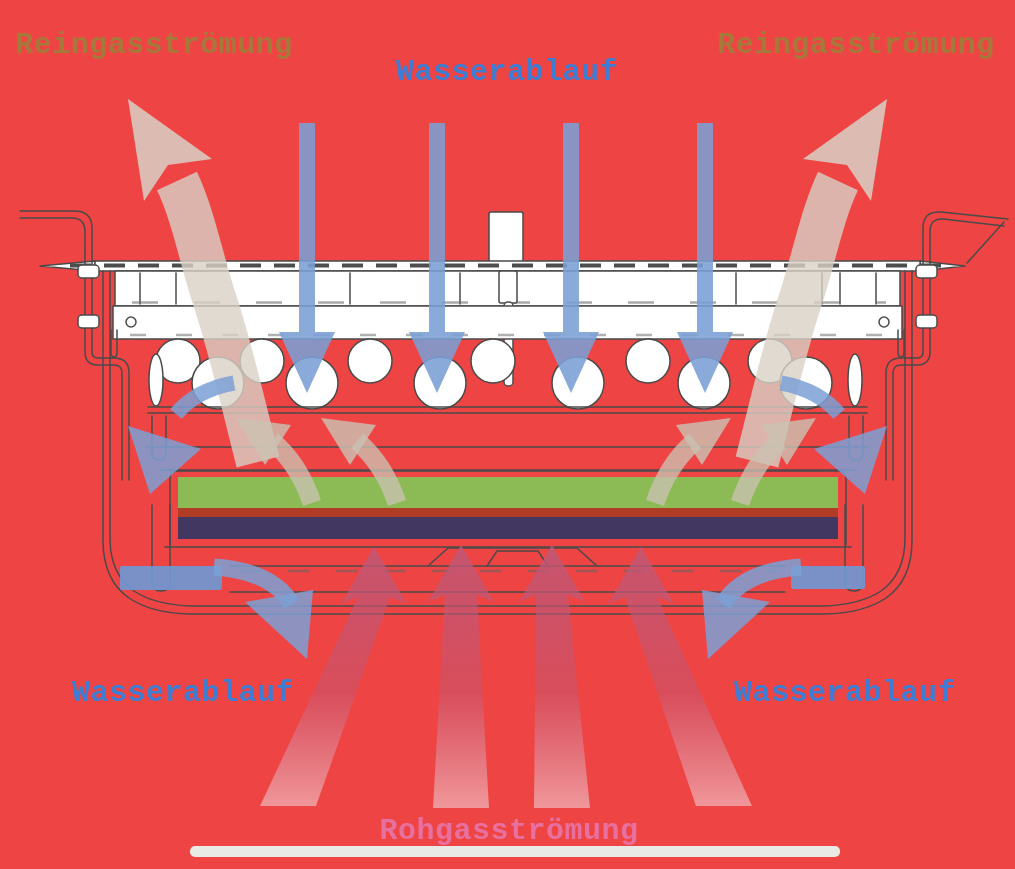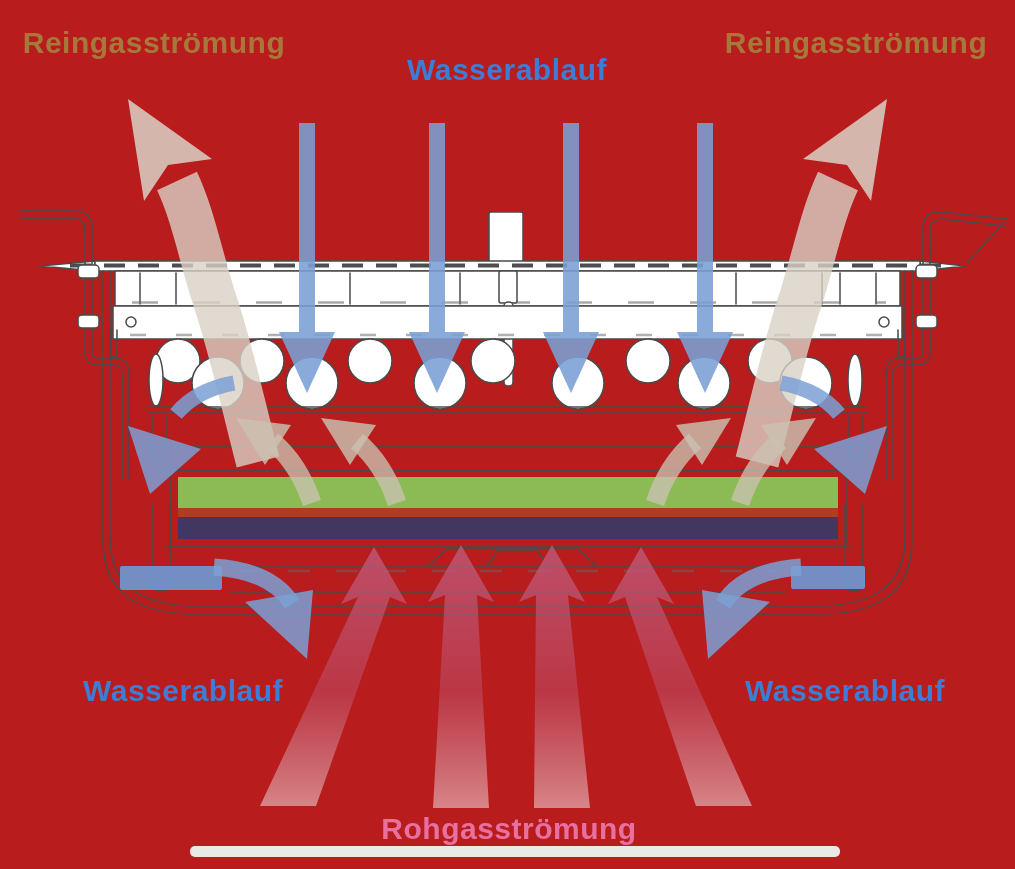--- a/index.html
+++ b/index.html
@@ -1,17 +1,17 @@
 <!DOCTYPE html>
 <html><head>
 <meta charset="utf-8">
 <style>
   html,body{margin:0;padding:0;background:#ffffff;}
-  .stage{position:relative;width:1015px;height:869px;background:#b91c1c;overflow:hidden;
-         font-family:Liberation Sans, sans-serif;}
+  .stage{position:relative;width:1015px;height:869px;background:#ef4444;overflow:hidden;
+         font-family:Liberation Mono, monospace;}
   svg{display:block;}
   .art{fill:none;stroke:#4a4a4a;stroke-width:1.5;stroke-linejoin:round;stroke-linecap:round;}
   .artw{fill:#ffffff;stroke:#4a4a4a;stroke-width:1.5;stroke-linejoin:round;}
   .lbl{font-weight:bold;font-size:30px;text-anchor:middle;letter-spacing:0.5px;}
 </style>
 </head>
 <body>
 
 <div class="stage">
 <svg width="1015" height="869" viewBox="0 0 1015 869">

